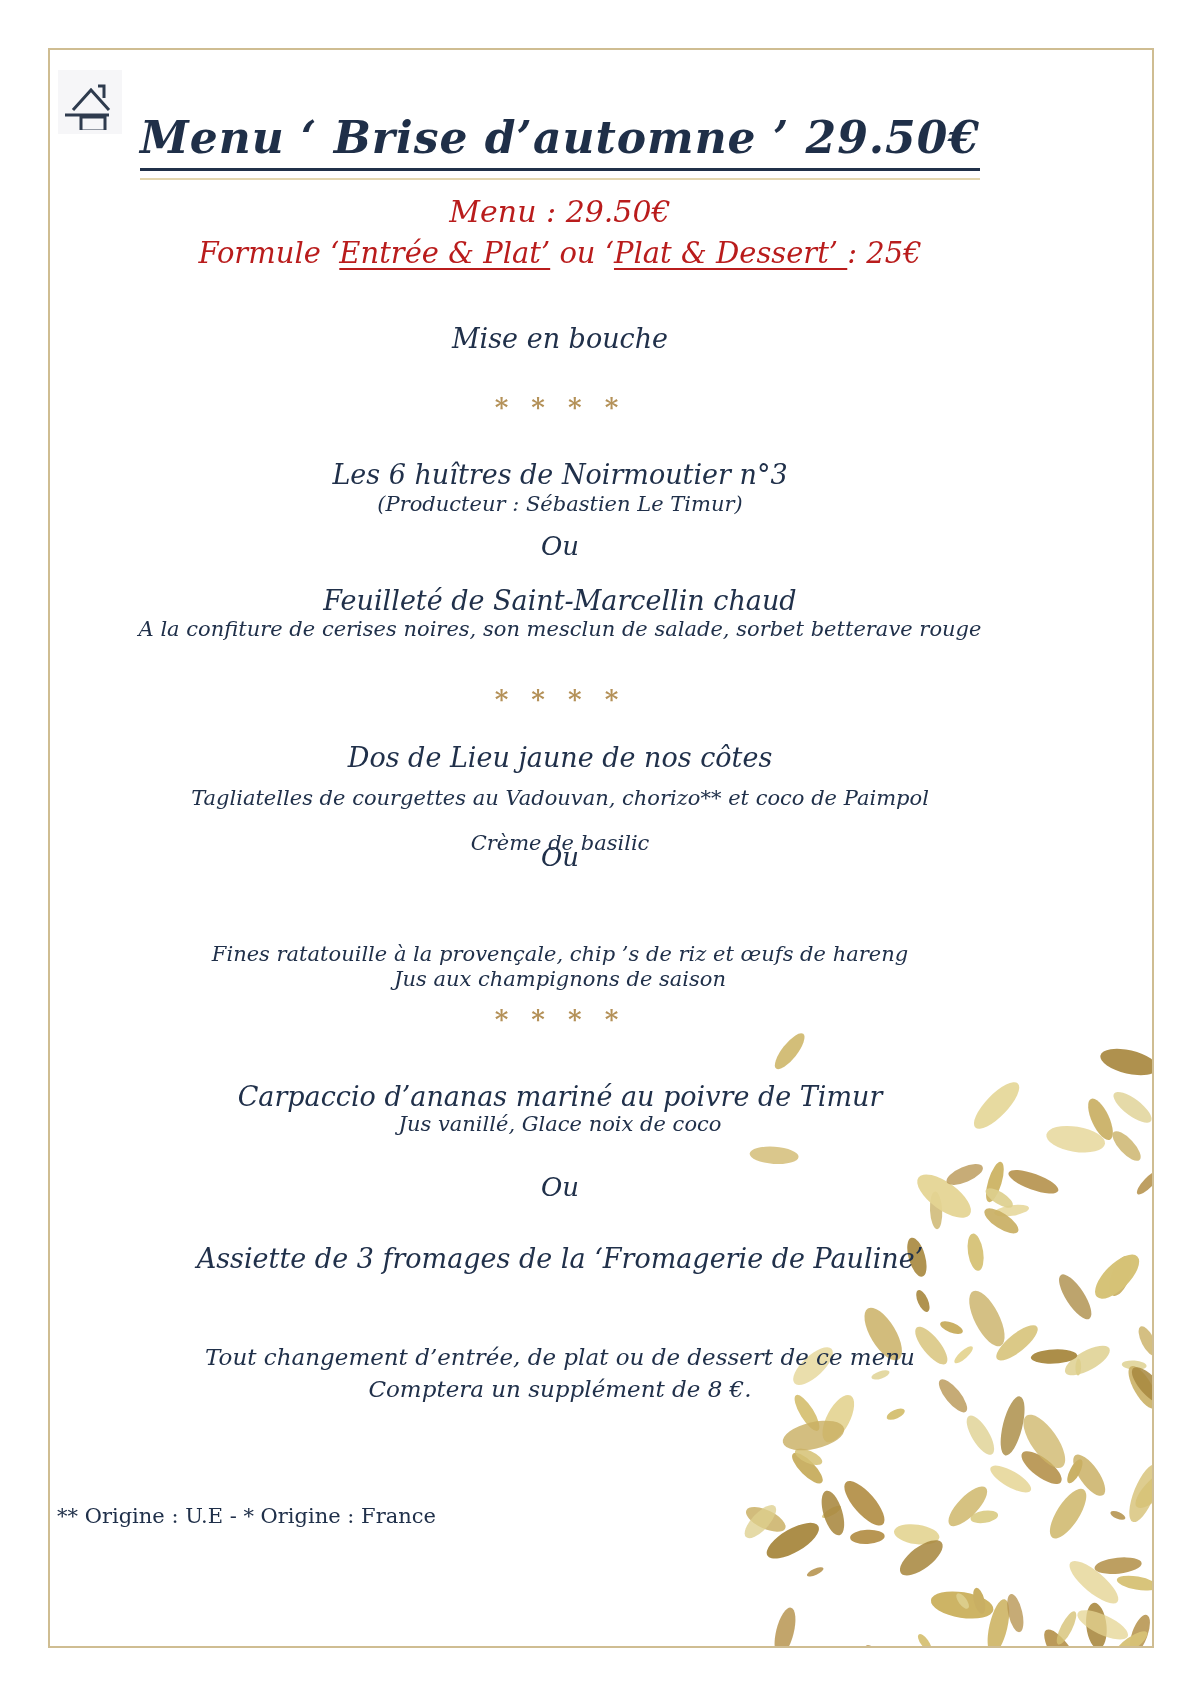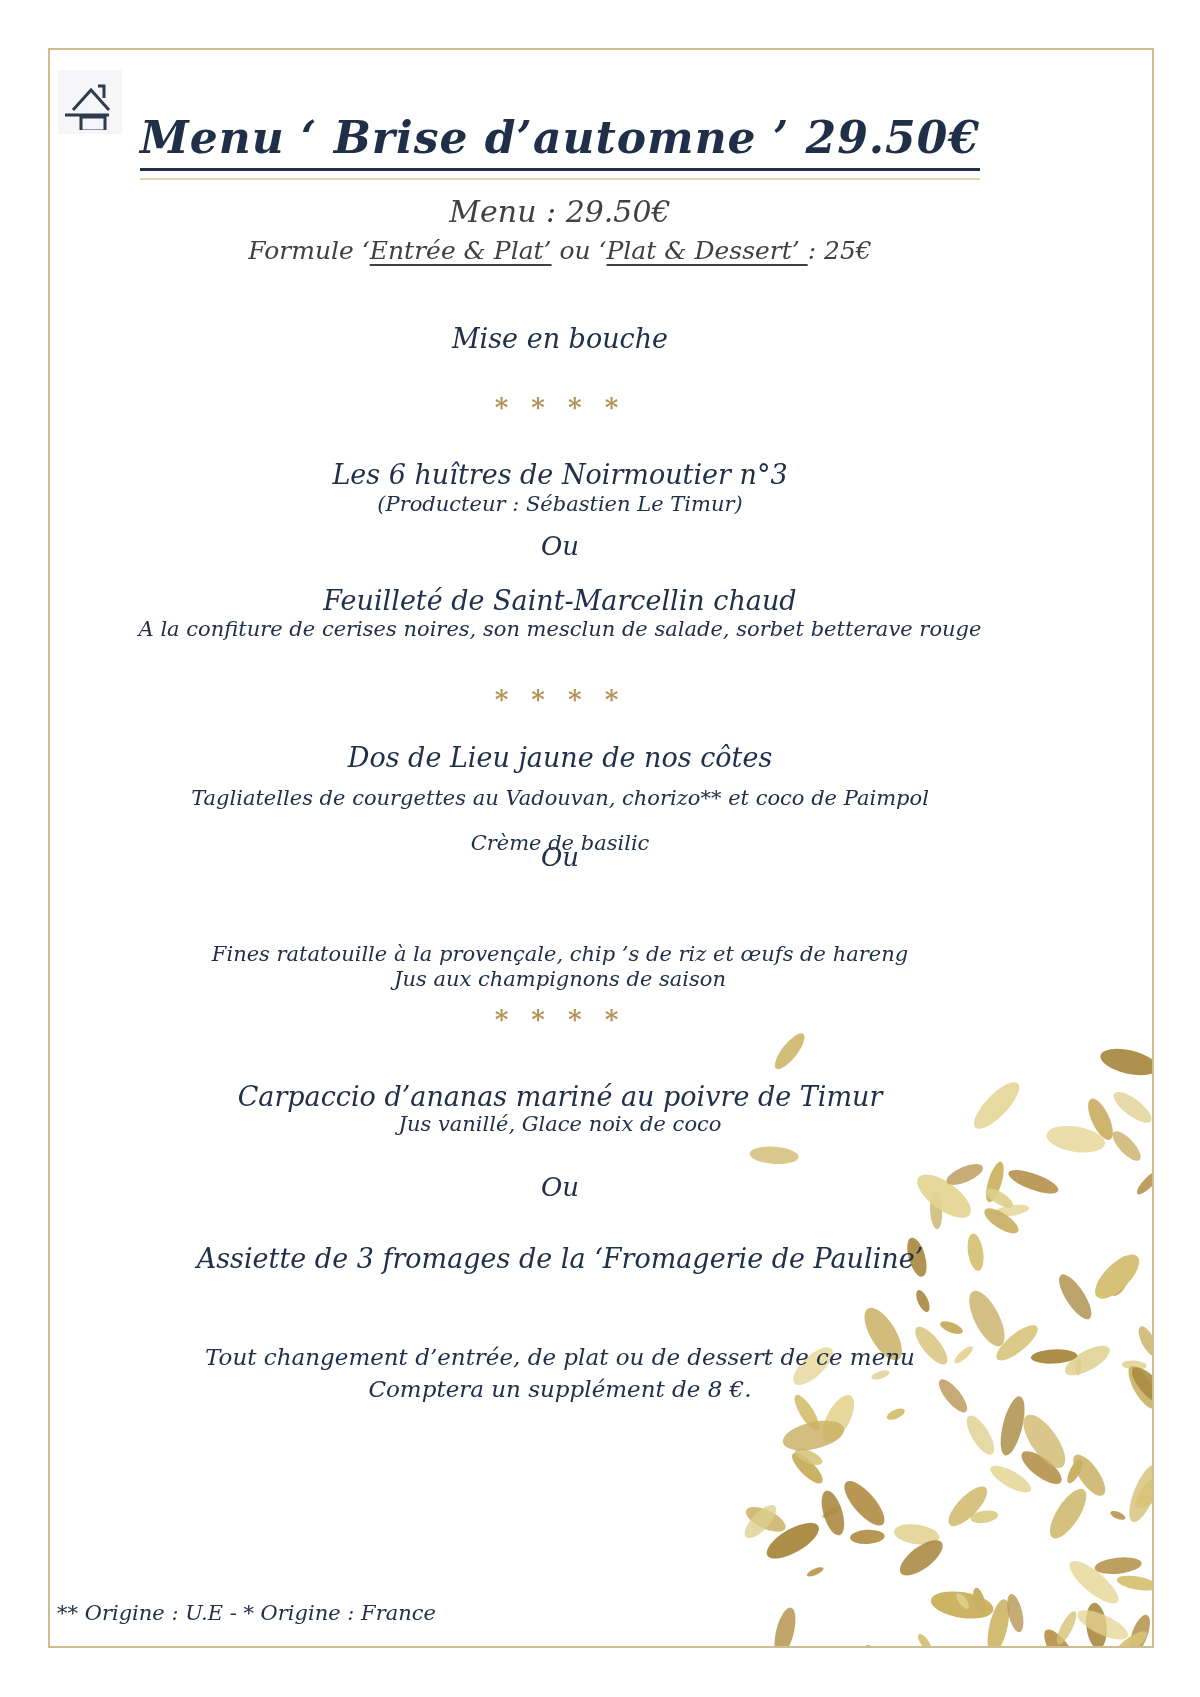--- a/index.html
+++ b/index.html
@@ -13,44 +13,44 @@
     border:2px solid #cfbd92;box-sizing:border-box;overflow:hidden;
     background:#ffffff;
   }
   .leaves-svg{position:absolute;left:0;top:0;pointer-events:none;}
   .content{position:absolute;left:0;top:0;width:1200px;height:1697px;}
   .cblock{position:absolute;left:20px;width:1080px;text-align:center;font-style:italic;}
   .title-wrap{top:112px;}
   .title-outer{display:inline-block;padding-bottom:7px;border-bottom:2px solid #e3d6ae;}
   .title-inner{display:inline-block;font-size:44px;font-weight:bold;color:#1f2f48;
     padding-bottom:5px;border-bottom:3px solid #203049;letter-spacing:1px;}
-  .gold{color:#404040;}
+  .gold{color:#b91c1c;}
   .price-line{top:194px;font-size:30px;}
-  .formule-line{top:236px;font-size:25px;}
+  .formule-line{top:236px;font-size:29px;}
   .formule-line .u{text-decoration:underline;text-underline-offset:5px;}
   .mise{top:323px;font-size:26px;}
   .stars{font-size:26px;color:#b49158;letter-spacing:7px;font-style:normal;font-weight:bold;}
   .stars1{top:392px;}
   .stars2{top:684px;}
   .stars3{top:1004px;}
   .dish-title{font-size:27px;}
   .dish-detail{font-size:21px;}
   .or-sep{font-size:26px;}
   .t-huitres{top:459px;}  .d-producteur{top:492px;}
   .or1{top:531px;}
   .t-feuillete{top:585px;} .d-confiture{top:617px;}
   .t-dos{top:742px;} .d-tagliatelles{top:786px;} .d-creme{top:811px;margin-top:20px;}
   .or2{top:842px;}
   .t-roti{top:909px;} .d-fines{top:942px;} .d-jus{top:967px;}
   .t-carpaccio{top:1081px;} .d-vanille{top:1112px;}
   .or3{top:1172px;}
   .t-assiette{top:1243px;}
   .note1{top:1344px;font-size:23px;}
   .note2{top:1376px;font-size:23px;}
-  .footnote{position:absolute;left:57px;top:1601px;font-size:21px;font-style:italic;}
+  .footnote{position:absolute;left:57px;top:1504px;font-size:21px;}
   .home-btn{
     position:absolute;left:58px;top:70px;width:64px;height:64px;
     background:#f6f6f8;border:none;padding:4px;cursor:pointer;
   }
 </style>
 </head>
 <body>
 
 <div class="page-frame">
   <svg id="leaves" class="leaves-svg" width="1106" height="1600" viewBox="0 0 1106 1600">

